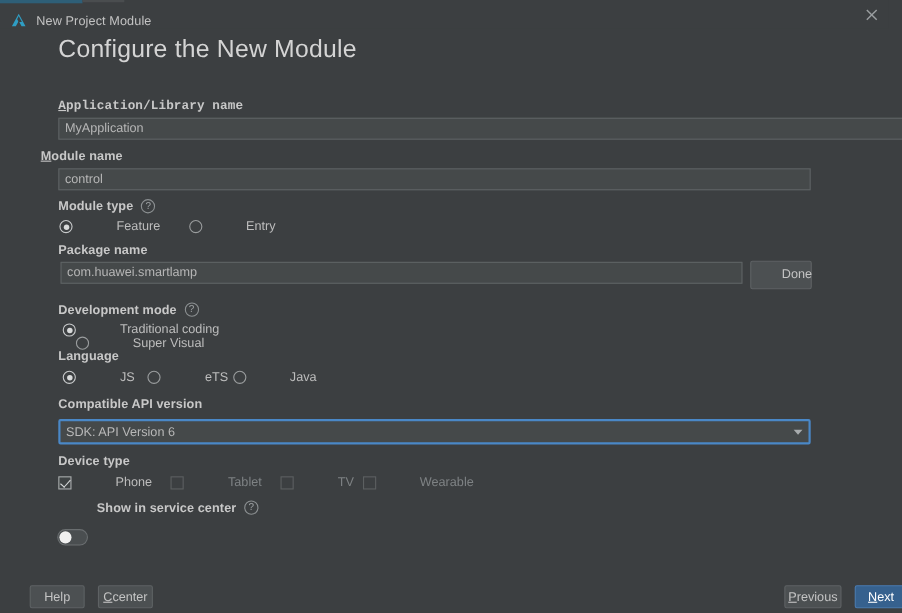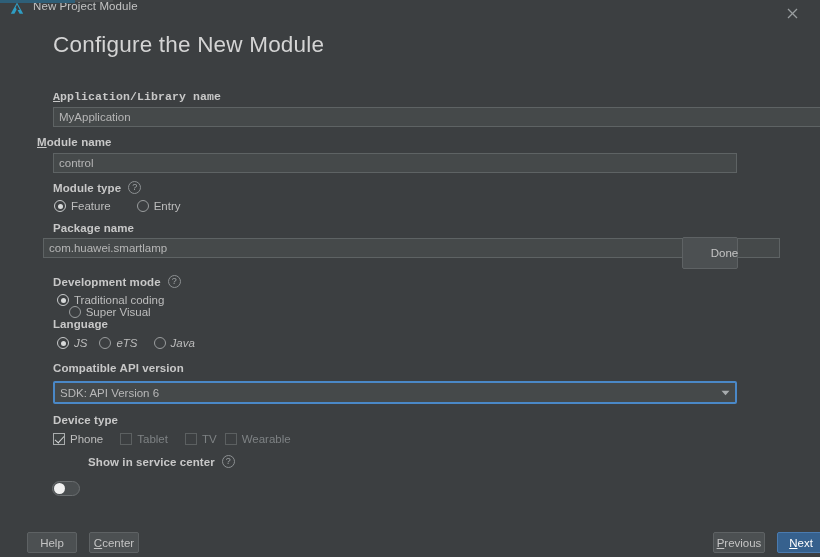--- a/index.html
+++ b/index.html
@@ -10,21 +10,21 @@
     font-family: "Liberation Sans", sans-serif;
     color: #bbbbbb;
     overflow: hidden;
     position: relative;
   }
 
   
   #titlebar {
     position: absolute; left: 0; top: 0; width: 808px; height: 26px;
     background: #3c3f41;
-    display: flex; align-items: flex-start;
+    display: flex; align-items: flex-end;
   }
   #accent-strip {
     position: absolute; left: 0; top: 0; width: 75px; height: 3px;
     background: #2e5f78;
   }
   #accent-strip2 {
     position: absolute; left: 75px; top: 0; width: 38px; height: 2px;
     background: #4a4d4f;
   }
   .app-logo {
@@ -58,21 +58,21 @@
 
   .text-input {
     position: absolute; height: 20px;
     background: #45494a; border: 1px solid #5e6364; border-radius: 0;
     color: #b6b6b6; font-size: 11.5px; font-family: "Liberation Sans", sans-serif;
     padding: 0 5px; line-height: 18px; outline: none;
   }
 
   
   .opt-row { position: absolute; display: flex; align-items: center; }
-  .opt { display: flex; align-items: center; margin-right: 14px; white-space: nowrap; }
+  .opt { display: flex; align-items: center; margin-right: 14px; white-space: nowrap; gap: 35px; }
   .opt .lbl { font-size: 11.5px; color: #bdbdbd; margin-left: 5px; }
   .radio {
     width: 12px; height: 12px; border-radius: 50%;
     border: 1px solid #9a9d9e; background: transparent;
     display: inline-flex; align-items: center; justify-content: center;
     flex: 0 0 auto;
   }
   .radio.on { border-color: #c8cacb; }
   .radio.on::after {
     content: ""; width: 5px; height: 5px; border-radius: 50%; background: #d8dada;
@@ -179,45 +179,45 @@
       <span class="radio on"></span>
       <span class="lbl">Feature</span>
     </label>
     <label class="opt">
       <span class="radio"></span>
       <span class="lbl">Entry</span>
     </label>
   </div>
 
   <div class="field-label" style="left:53px; top:196px;">Package name</div>
-  <input class="text-input" style="left: 43px; top: 212px; width: 737px;" value="com.huawei.smartlamp">
-  <button class="btn" style="position:absolute; left:682px; top:211px; width:56px; height:32px;padding-left:29px;">Done</button>
+  <input class="text-input" style="left: 55px; top: 212px; width: 620px;" value="com.huawei.smartlamp">
+  <button class="btn" style="position:absolute; left:682px; top:211px; width:56px; height:26px;padding-left:29px;">Done</button>
 
   <div style="position:absolute; left:53px; top:249px; display:flex; align-items:center;">
     <span class="field-label" style="position:static;">Development mode</span>
     <span class="help-icon" style="margin-left:7px;">?</span>
   </div>
   <div class="opt-row" style="left:57px; top:268px;flex-direction:column;">
     <label class="opt" style="margin-right:12px;">
       <span class="radio on"></span>
       <span class="lbl">Traditional coding</span>
     </label>
     <label class="opt">
       <span class="radio"></span>
       <span class="lbl">Super Visual</span>
     </label>
   </div>
 
   <div class="field-label" style="left:53px; top:292px;">Language</div>
-  <div class="opt-row" style="left:57px; top:311px;font-style:italic;">
+  <div class="opt-row" style="left:57px; top:311px;">
     <label class="opt" style="margin-right:12px;">
       <span class="radio on"></span>
       <span class="lbl">JS</span>
     </label>
-    <label class="opt" style="margin-right:16px;">
+    <label class="opt" style="margin-right:4px;">
       <span class="radio"></span>
       <span class="lbl">eTS</span>
     </label>
     <label class="opt">
       <span class="radio"></span>
       <span class="lbl">Java</span>
     </label>
   </div>
 
   <div class="field-label" style="left:53px; top:336px;">Compatible API version</div>

